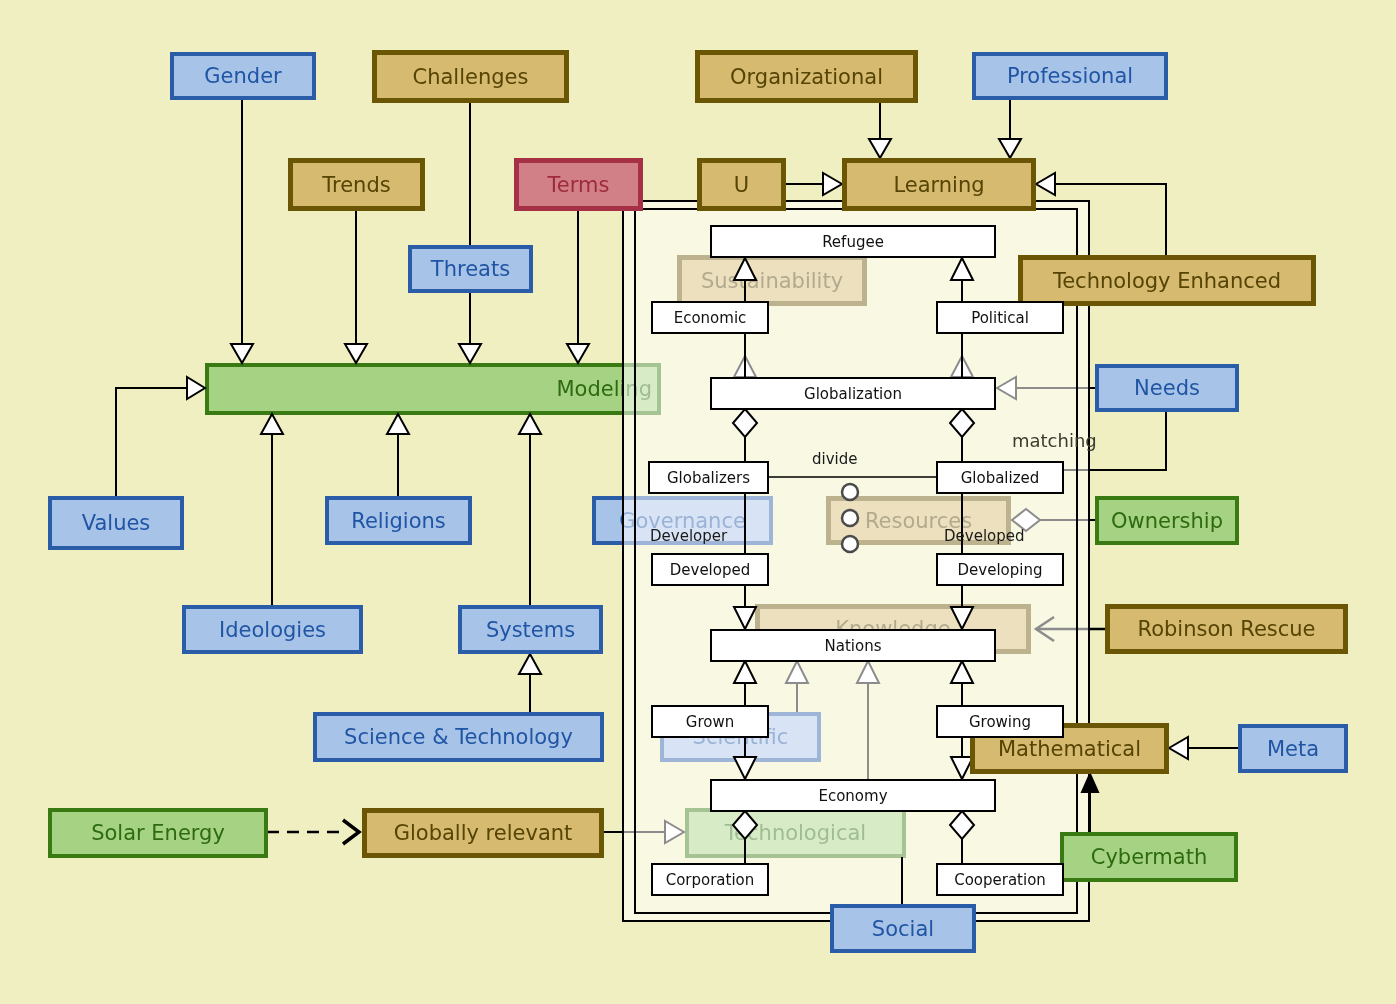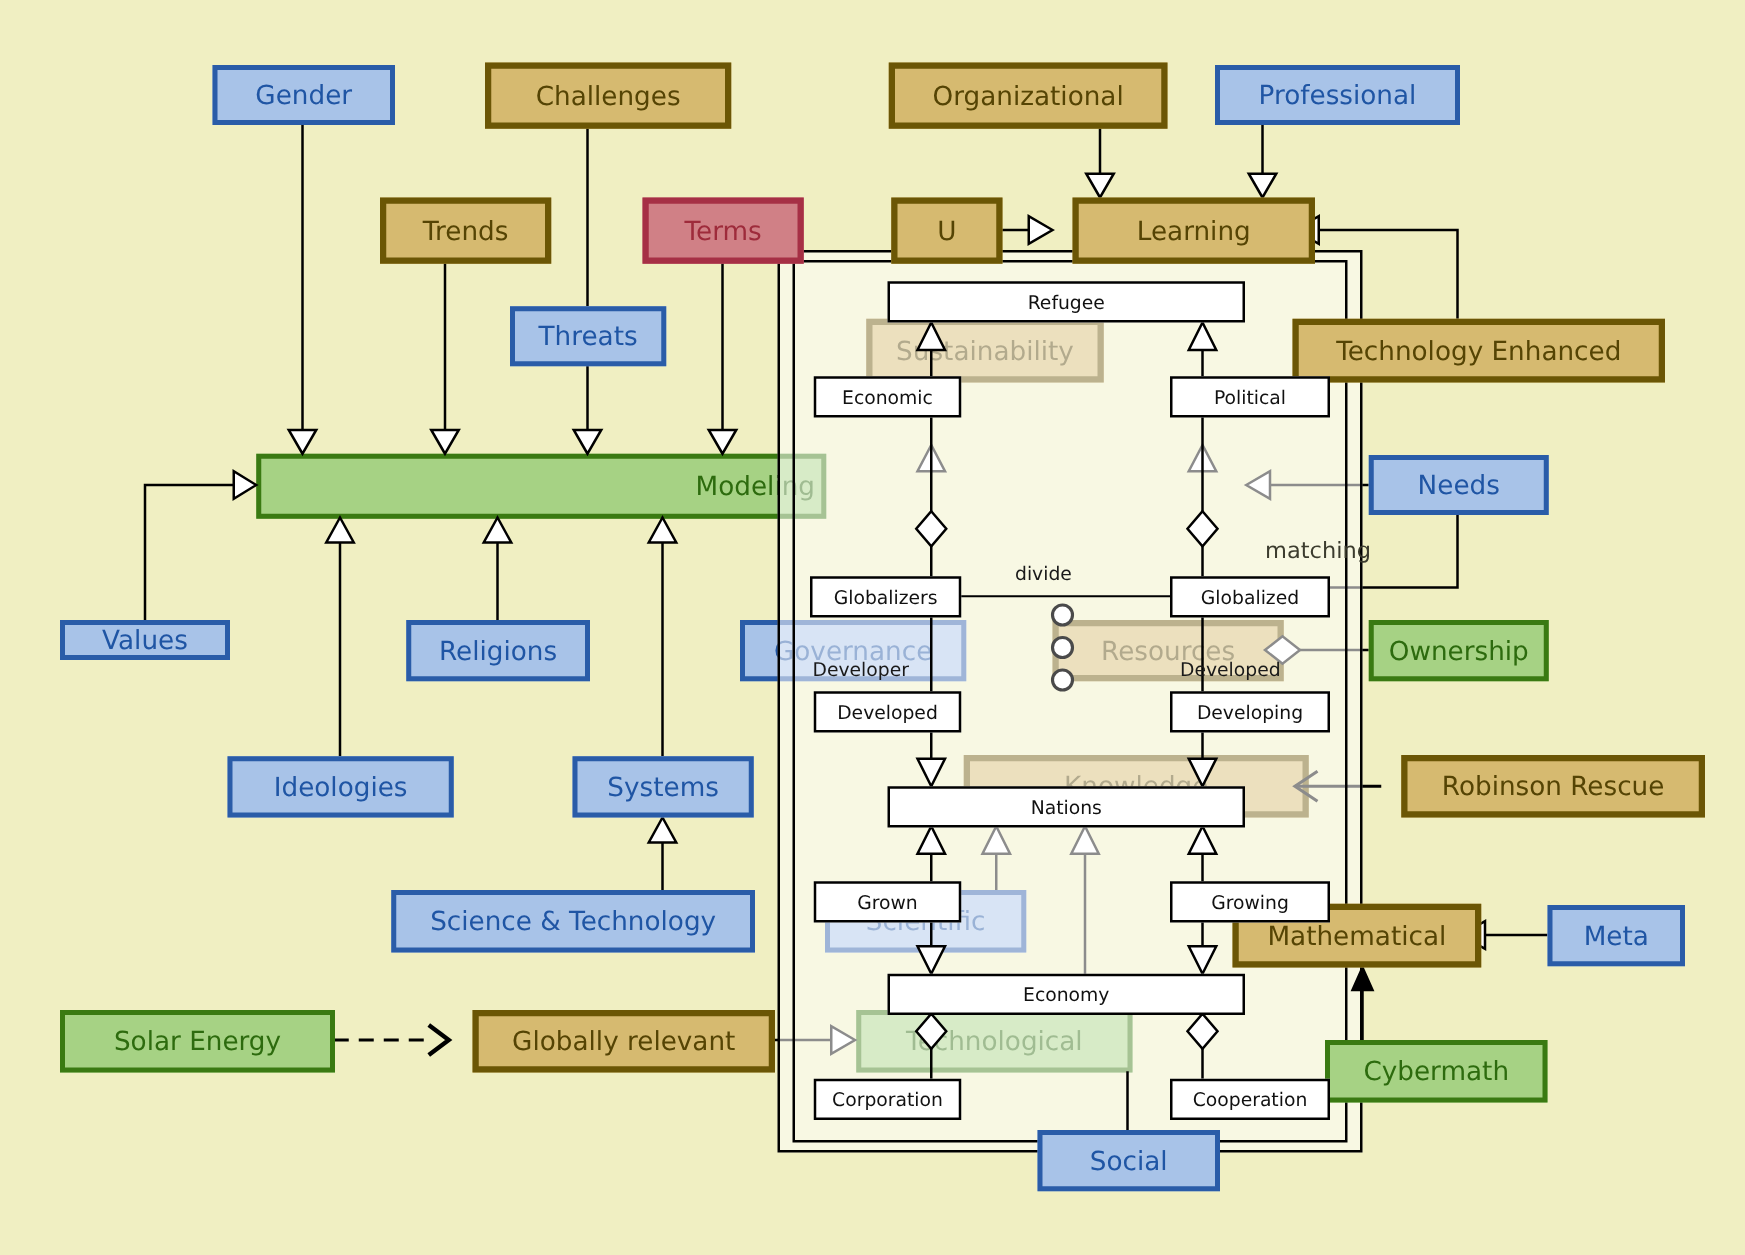--- a/index.html
+++ b/index.html
@@ -10,21 +10,21 @@
     overflow:hidden;
   }
   #stage { position:relative; width:1396px; height:1004px; }
 
   .node {
     position:absolute; box-sizing:border-box;
     display:flex; align-items:center; justify-content:center;
     font-size:21px; z-index:4; white-space:nowrap;
   }
   .blue  { background:#a8c3e8; border:4px solid #2a5ca8; color:#1f55a4; }
-  .tan   { background:#d6ba70; border:5px solid #6b5605; color:#554404;margin-left:16px; }
+  .tan   { background:#d6ba70; border:5px solid #6b5605; color:#554404; }
   .green { background:#a6d284; border:4px solid #3a7a12; color:#2d6b0e; }
   .red   { background:#d08086; border:5px solid #a63045; color:#9e2b3b; }
   .white-node {
     background:#ffffff; border:2px solid #000; color:#111;
     font-size:15px; z-index:5;
   }
   .ghost { z-index:1; }   
   .under { z-index:1; }
 
   .modeling-bar { justify-content:flex-end; padding-right:5px; }
@@ -219,37 +219,38 @@
   <div class="node tan" style="left:372px;top:50px;width:197px;height:53px">Challenges</div>
   <div class="node tan" style="left:695px;top:50px;width:223px;height:53px">Organizational</div>
   <div class="node blue" style="left:972px;top:52px;width:196px;height:48px">Professional</div>
   <div class="node tan" style="left:288px;top:158px;width:137px;height:53px">Trends</div>
   <div class="node red" style="left:514px;top:158px;width:129px;height:53px">Terms</div>
   <div class="node tan" style="left:697px;top:158px;width:89px;height:53px">U</div>
   <div class="node tan" style="left:842px;top:158px;width:194px;height:53px">Learning</div>
   <div class="node blue" style="left:408px;top:245px;width:125px;height:48px">Threats</div>
   <div class="node blue" style="left:1095px;top:364px;width:144px;height:48px">Needs</div>
   <div class="node tan" style="left:1018px;top:255px;width:298px;height:51px">Technology Enhanced</div>
-  <div class="node blue" style="left:48px;top:496px;width:136px;height:32px">Values</div>
+  <div class="node blue" style="left:48px;top:496px;width:136px;height:54px">Values</div>
   <div class="node blue" style="left:325px;top:496px;width:147px;height:49px">Religions</div>
   <div class="node green" style="left:1095px;top:496px;width:144px;height:49px">Ownership</div>
   <div class="node blue" style="left:182px;top:605px;width:181px;height:49px">Ideologies</div>
   <div class="node blue" style="left:458px;top:605px;width:145px;height:49px">Systems</div>
   <div class="node tan" style="left:1105px;top:604px;width:243px;height:50px">Robinson Rescue</div>
   <div class="node blue" style="left:313px;top:712px;width:291px;height:50px">Science &amp; Technology</div>
   <div class="node tan" style="left:970px;top:723px;width:199px;height:51px">Mathematical</div>
   <div class="node blue" style="left:1238px;top:724px;width:110px;height:49px">Meta</div>
   <div class="node green" style="left:48px;top:808px;width:220px;height:50px">Solar Energy</div>
   <div class="node tan" style="left:362px;top:808px;width:242px;height:50px">Globally relevant</div>
   <div class="node green" style="left:1060px;top:832px;width:178px;height:50px">Cybermath</div>
   <div class="node blue" style="left:830px;top:904px;width:146px;height:49px">Social</div>
 
   <div class="node white-node" style="left:710px;top:225px;width:286px;height:33px">Refugee</div>
   <div class="node white-node" style="left:651px;top:301px;width:118px;height:33px">Economic</div>
   <div class="node white-node" style="left:936px;top:301px;width:128px;height:33px">Political</div>
+  <div class="node white-node" style="left:710px;top:377px;width:286px;height:33px">Globalization</div>
   <div class="node white-node" style="left:648px;top:461px;width:121px;height:33px">Globalizers</div>
   <div class="node white-node" style="left:936px;top:461px;width:128px;height:33px">Globalized</div>
   <div class="node white-node" style="left:651px;top:553px;width:118px;height:33px">Developed</div>
   <div class="node white-node" style="left:936px;top:553px;width:128px;height:33px">Developing</div>
   <div class="node white-node" style="left:710px;top:629px;width:286px;height:33px">Nations</div>
   <div class="node white-node" style="left:651px;top:705px;width:118px;height:33px">Grown</div>
   <div class="node white-node" style="left:936px;top:705px;width:128px;height:33px">Growing</div>
   <div class="node white-node" style="left:710px;top:779px;width:286px;height:33px">Economy</div>
   <div class="node white-node" style="left:651px;top:863px;width:118px;height:33px">Corporation</div>
   <div class="node white-node" style="left:936px;top:863px;width:128px;height:33px">Cooperation</div>

